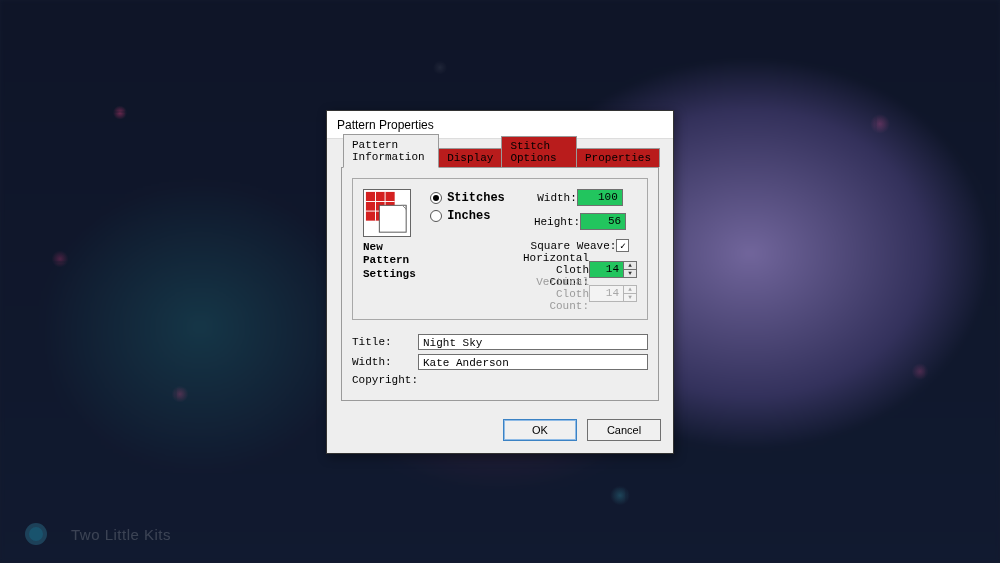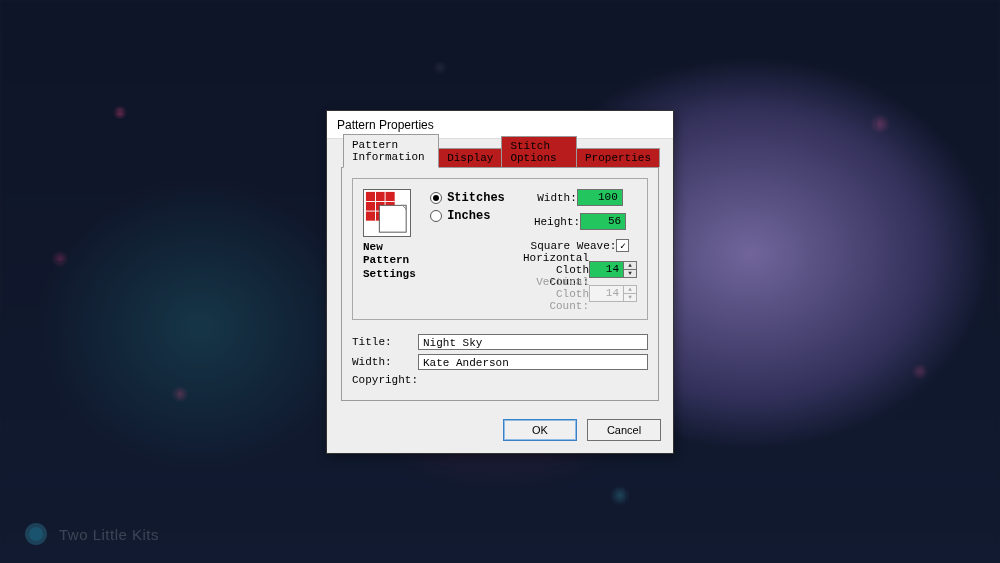--- a/index.html
+++ b/index.html
@@ -48,21 +48,21 @@
   }
   .watermark {
     position: absolute;
     left: 25px;
     bottom: 18px;
     color: rgba(255,255,255,0.18);
     font-size: 15px;
     letter-spacing: .5px;
     display: flex;
     align-items: center;
-    gap: 12px;
+    gap: 24px;
   }
   .watermark .logo {
     width: 22px; height: 22px; border-radius: 50%;
     background: rgba(60,170,200,.28);
     position: relative;
   }
   .watermark .logo::after{
     content:""; position:absolute; top:4px; left:4px;
     width:14px;height:14px;border-radius:50%;
     background: rgba(20,110,140,.4);

